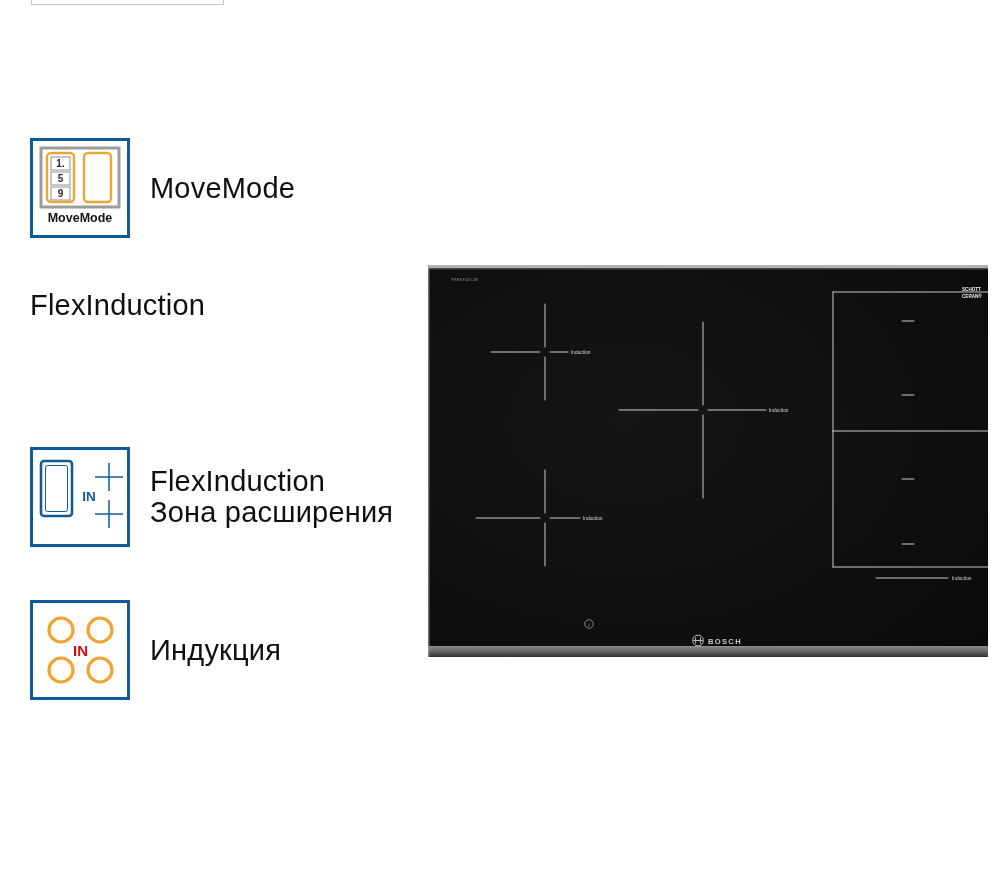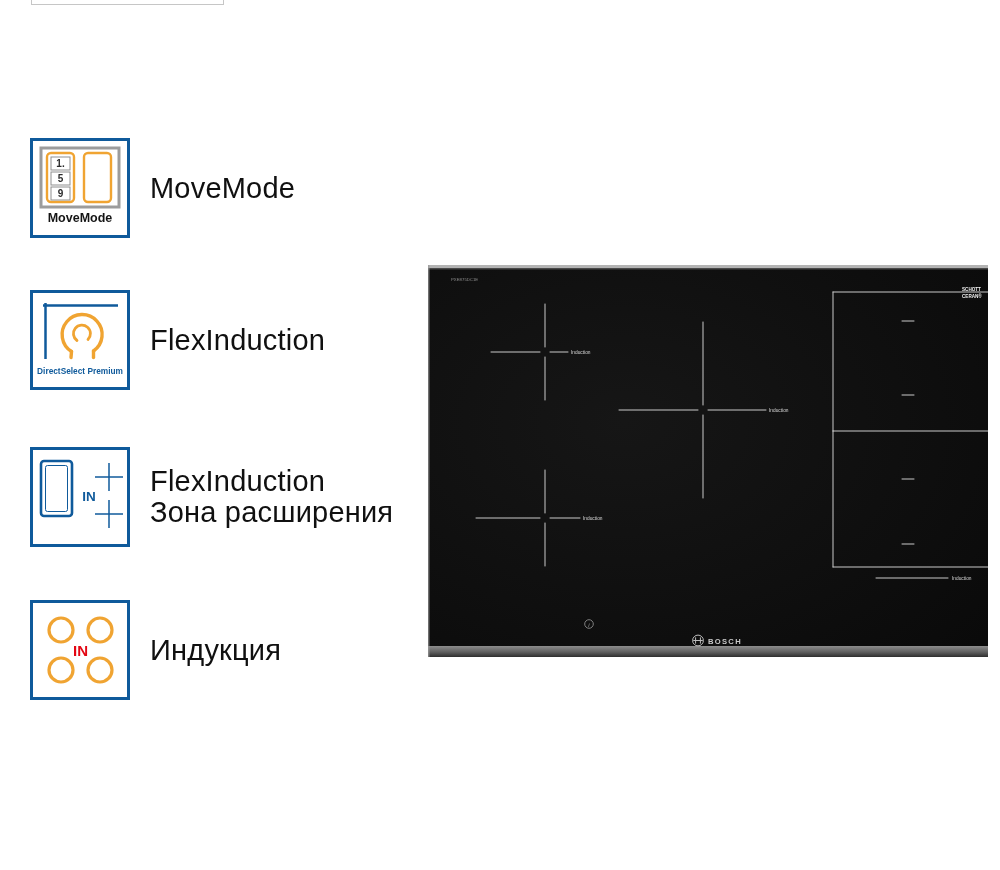--- a/index.html
+++ b/index.html
@@ -89,31 +89,20 @@
         <text class="mm-num" x="27.5" y="56">9</text>
         <text class="mm-caption" x="47" y="81">MoveMode</text>
       </svg>
     </div>
     <div class="feature-label">
       <div>MoveMode</div>
     </div>
   </div>
 
   <div class="feature-row" style="top:290px">
-    <div class="icon-box">
-      <svg viewBox="0 0 94 94" width="94" height="94">
-        <line class="ds-line" x1="10" y1="12.5" x2="85" y2="12.5"></line>
-        <line class="ds-line" x1="12.5" y1="10" x2="12.5" y2="66"></line>
-        <path class="ds-dial" d="M 38.5 58.5 A 20 20 0 1 1 60.5 58"></path>
-        <path class="ds-dial-inner" d="M 44 47.5 A 8.5 8.5 0 1 1 55 46.5"></path>
-        <line class="ds-dial" x1="38.5" y1="58.5" x2="38" y2="64.5"></line>
-        <line class="ds-dial" x1="60.5" y1="58" x2="60.5" y2="64.5"></line>
-        <text class="ds-caption" x="47" y="81">DirectSelect Premium</text>
-      </svg>
-    </div>
     <div class="feature-label">
       <div>FlexInduction</div>
     </div>
   </div>
 
   <div class="feature-row" style="top:447px">
     <div class="icon-box">
       <svg viewBox="0 0 94 94" width="94" height="94">
         <rect class="fx-rect" x="8" y="11" width="31" height="55" rx="3"></rect>
         <rect class="fx-rect-thin" x="12.5" y="15.5" width="22" height="46" rx="2"></rect>

